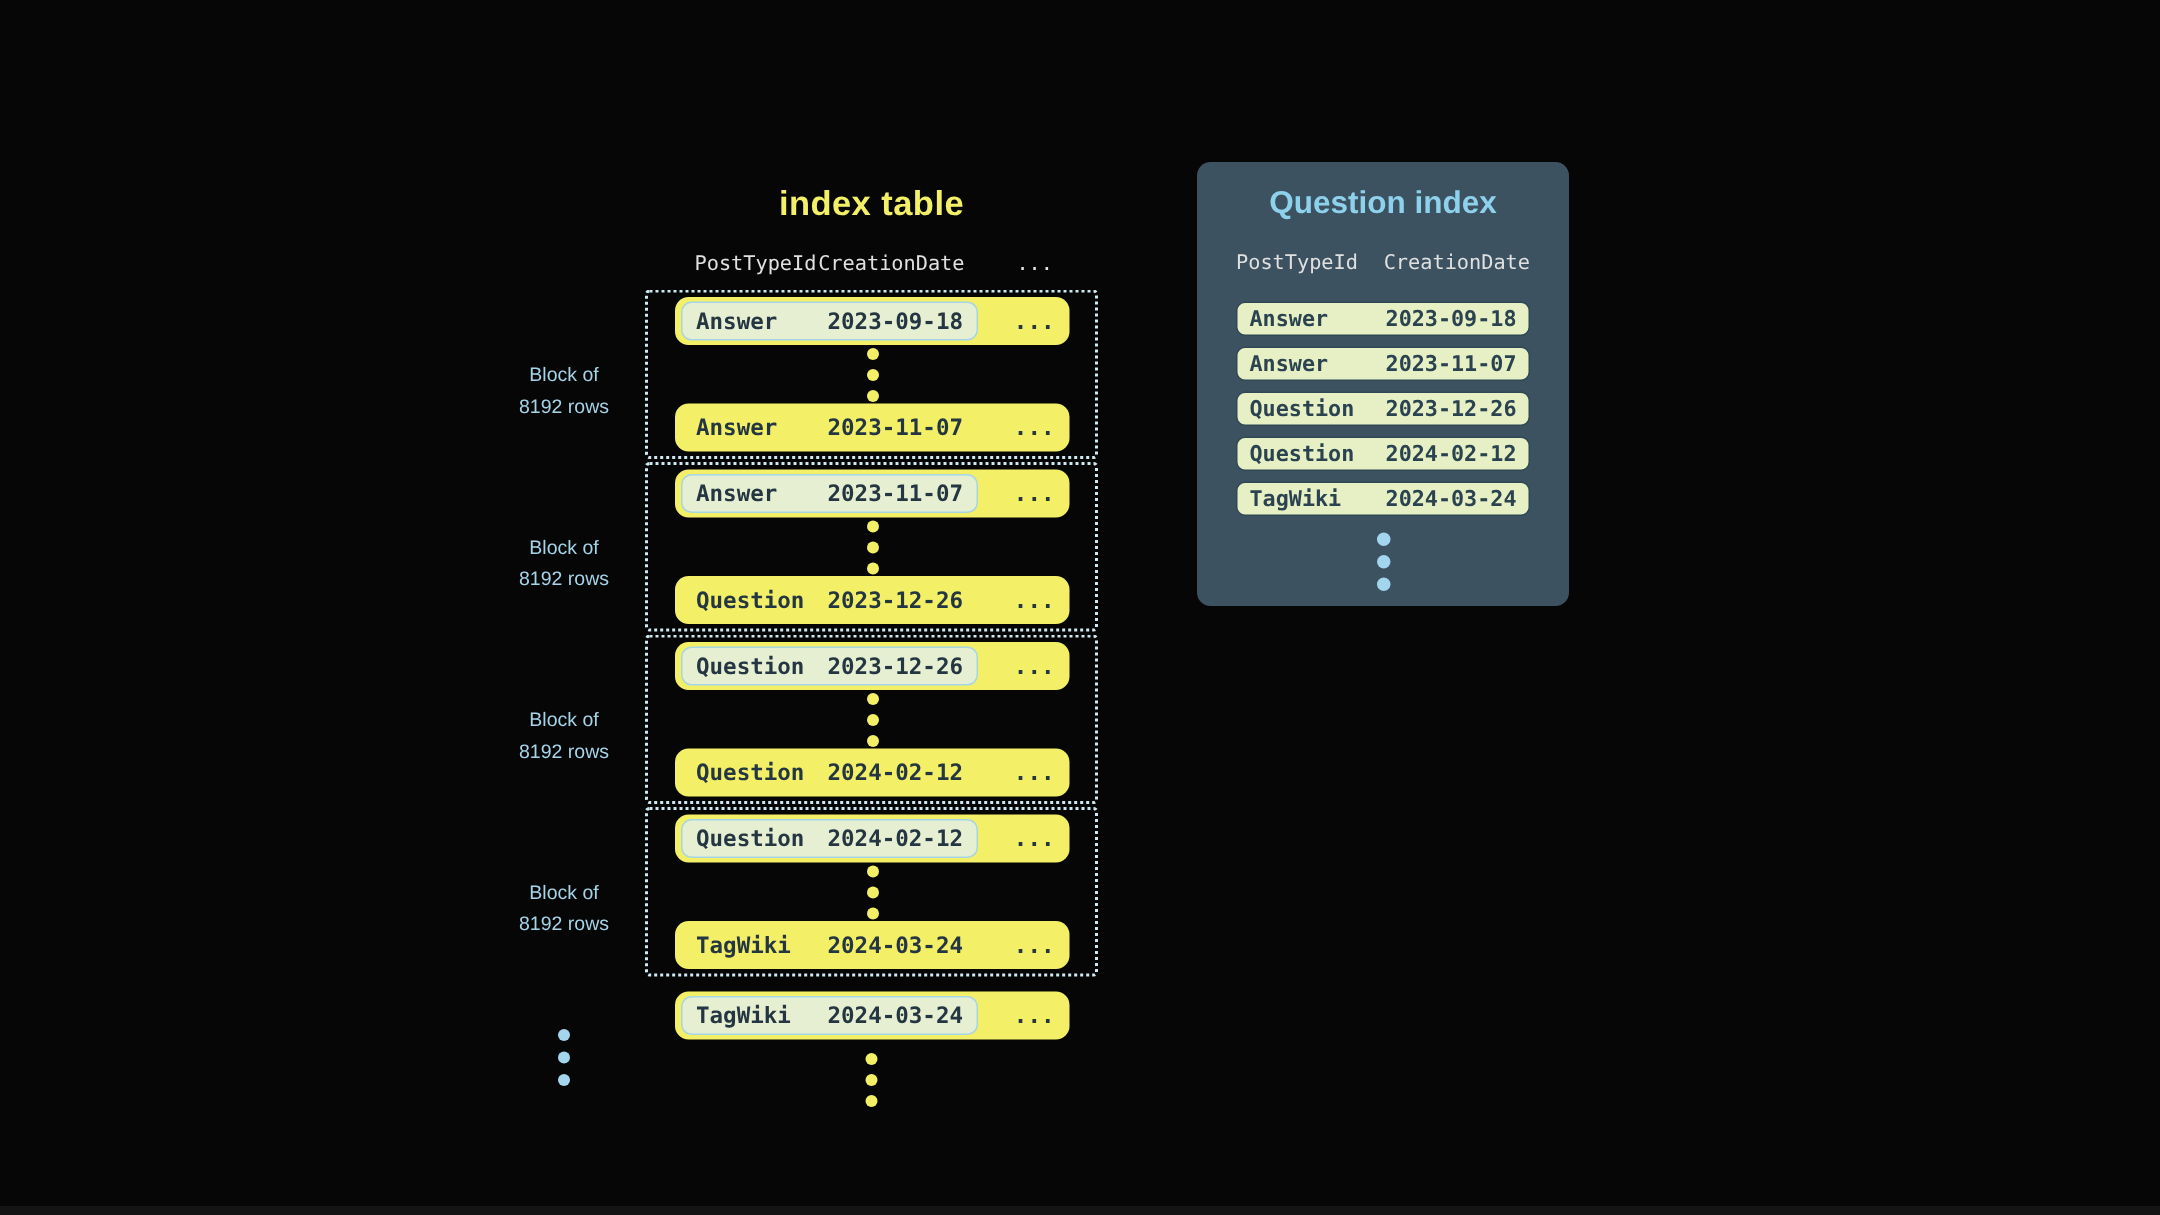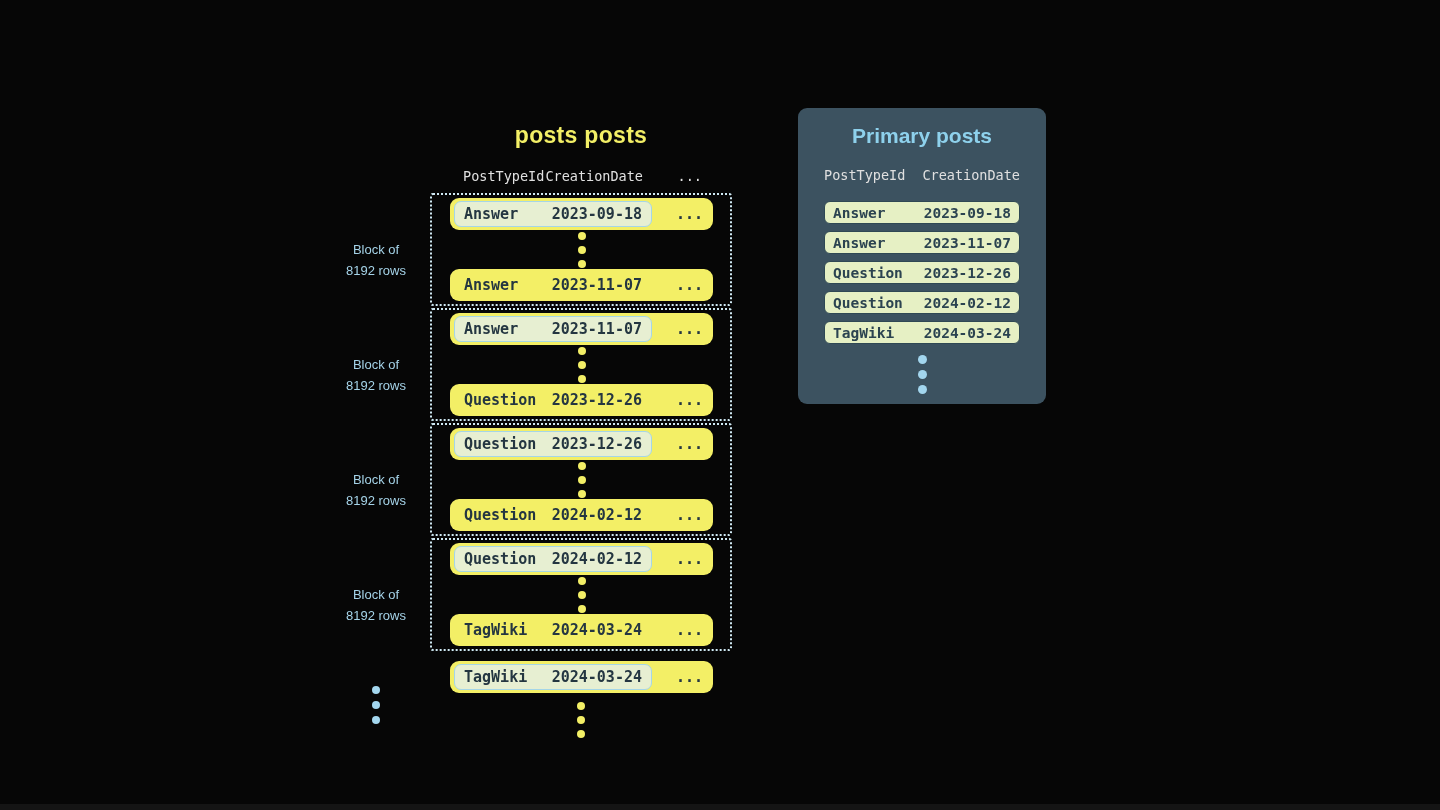--- a/index.html
+++ b/index.html
@@ -85,21 +85,21 @@
   .index-dots .vdots i { width:9px; height:9px; }
 
   .bottom-strip { position:absolute; left:0; bottom:0; width:100%; height:6px; background:#141414; }
 </style>
 </head>
 <body>
 
 <div class="canvas">
 
   <div class="posts-col">
-    <div class="posts-title">posts posts</div>
+    <div class="posts-title">index table</div>
 
     <div class="thead">
       <div class="hcols">
         <span>PostTypeId</span>
         <span>CreationDate</span>
       </div>
       <span class="h-ellipsis">...</span>
     </div>
 
     <div class="blocks">
@@ -228,21 +228,21 @@
 
   <div class="bottom-left-dots">
     <div class="vdots blue">
         <i></i>
         <i></i>
         <i></i>
       </div>
   </div>
 
   <div class="index-panel">
-    <div class="index-title">Primary posts</div>
+    <div class="index-title">Question index</div>
     <div class="index-head">
       <span>PostTypeId</span>
       <span>CreationDate</span>
     </div>
     <div class="index-rows">
       <div class="irow">
         <span>Answer</span>
         <span>2023-09-18</span>
       </div>
       <div class="irow">

